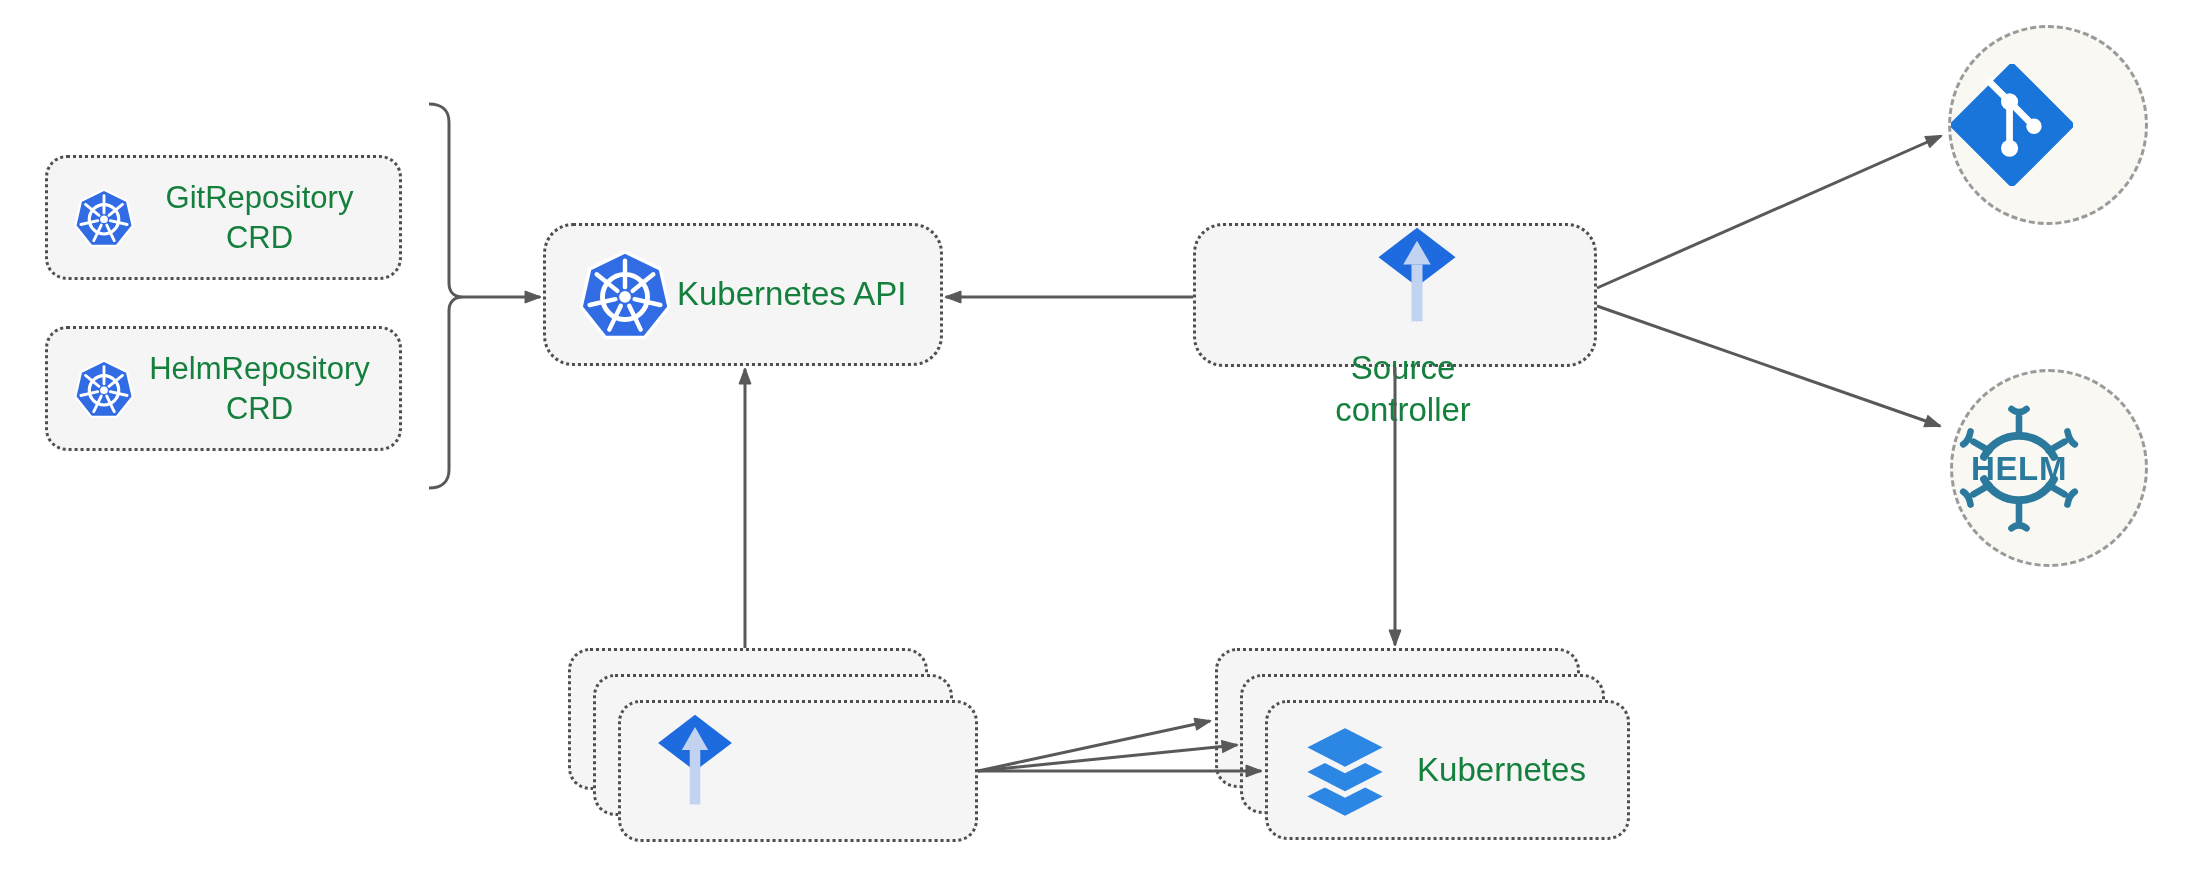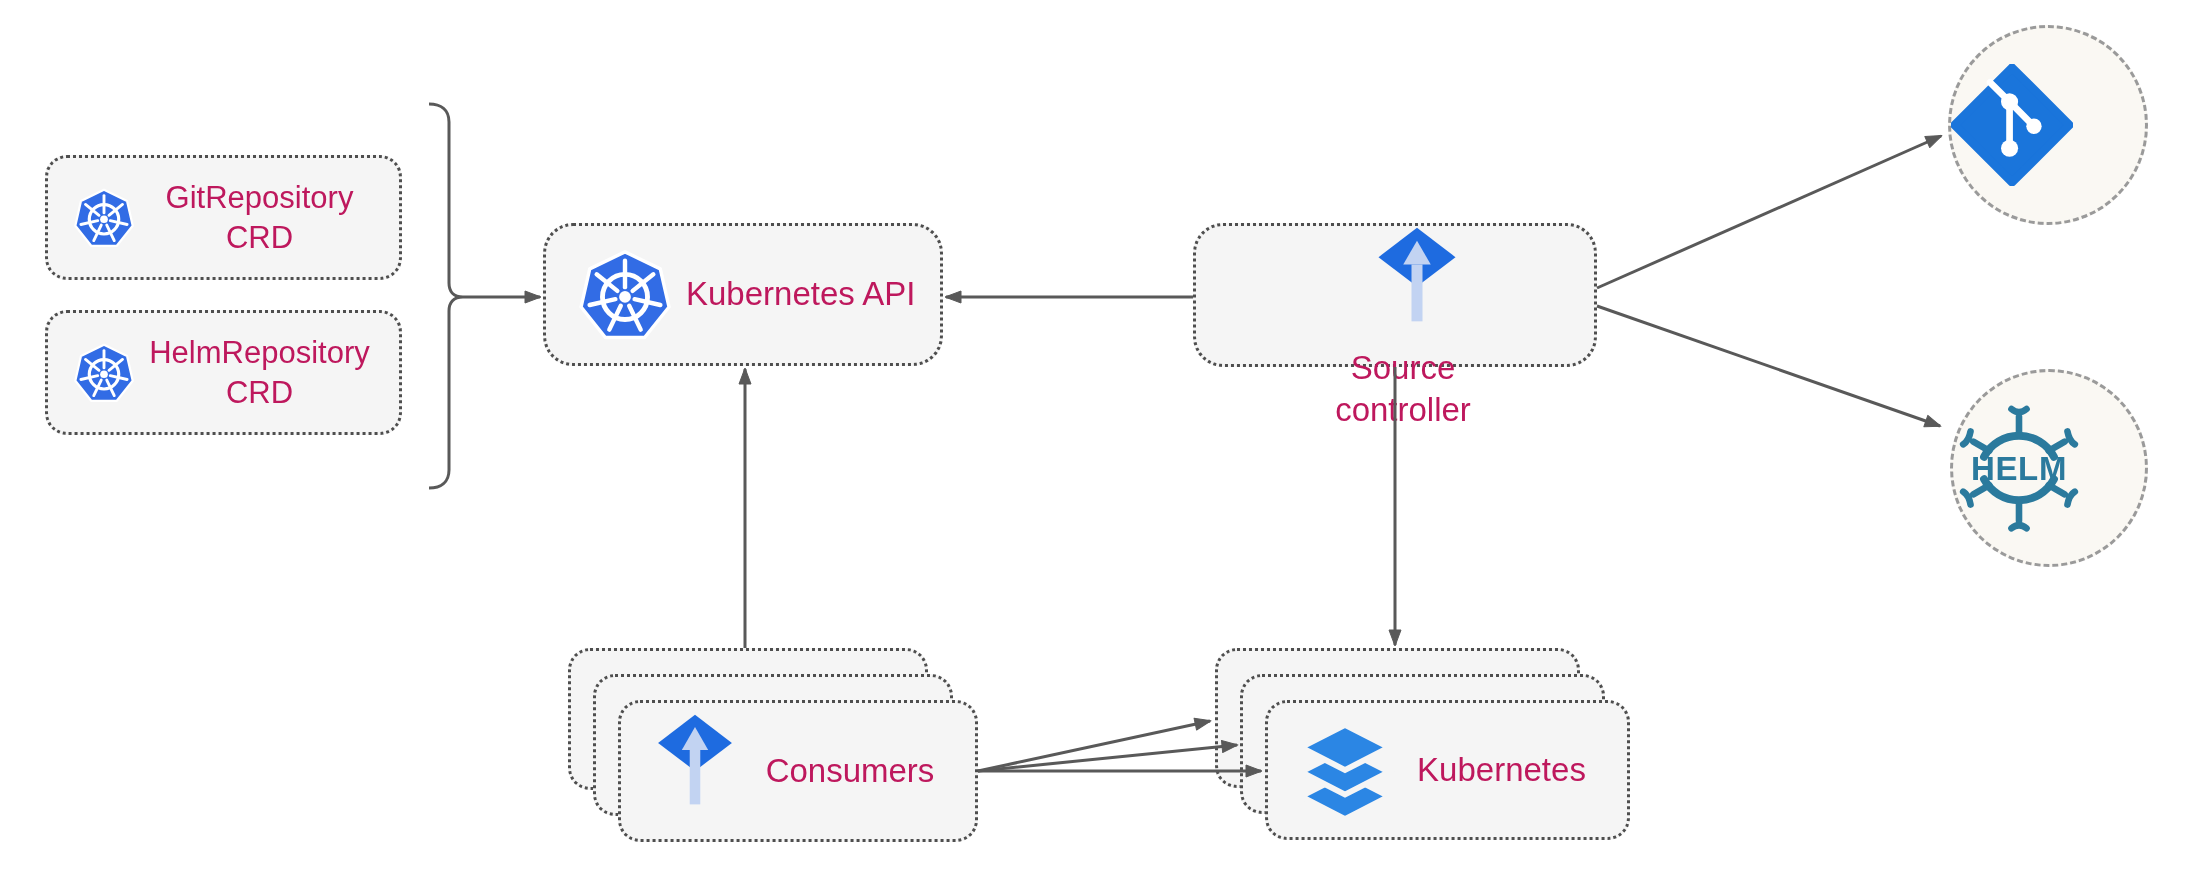--- a/index.html
+++ b/index.html
@@ -21,28 +21,28 @@
     align-items:center;
   }
   .rounded22{border-radius:22px;}
   .rounded30{border-radius:30px;}
   .ghost{z-index:1;}
   .front{z-index:2;}
   .node-label{
     white-space:pre-line;
     text-align:center;
     line-height:1.28;
-    color:#be185d;
+    color:#15803d;
   }
   .crd-box{left:45px;width:357px;height:125px;padding:0 16px 0 24px;}
   .crd-box .node-label{flex:1;font-size:31px;}
   .crd-icon{width:64px;height:64px;flex:none;}
 
   .api-box{left:543px;top:223px;width:400px;height:143px;padding-left:30px;}
-  .api-box .node-label{font-size:33px;margin-left:12px;}
+  .api-box .node-label{font-size:33px;margin-left:3px;}
   .api-icon{width:98px;height:98px;flex:none;}
 
   .src-box{left:1193px;top:223px;width:404px;height:144px;padding-left:44px;flex-direction:column;}
   .src-box .node-label{flex:1;font-size:33px;padding-right:28px;}
   .flux-icon{width:92px;height:121px;flex:none;}
 
   .consumers-front{left:618px;top:700px;width:360px;height:142px;padding-left:30px;}
   .consumers-front .node-label{flex:1;font-size:33px;padding-right:14px;}
   .consumers-flux-icon{width:88px;height:116px;flex:none;}
 
@@ -121,21 +121,21 @@
 <div class="canvas">
 
   <div class="node rounded22 crd-box front" style="top:155px;">
     <svg class="crd-icon">
         <use href="#sym-k8s"></use>
       </svg>
     <span class="node-label">GitRepository
 CRD</span>
   </div>
 
-  <div class="node rounded22 crd-box front" style="top:310px;">
+  <div class="node rounded22 crd-box front" style="top:326px;">
     <svg class="crd-icon">
         <use href="#sym-k8s"></use>
       </svg>
     <span class="node-label">HelmRepository
 CRD</span>
   </div>
 
   <div class="node rounded30 api-box front">
     <svg class="api-icon">
         <use href="#sym-k8s"></use>
@@ -150,21 +150,20 @@
     <span class="node-label">Source
 controller</span>
   </div>
 
   <div class="node rounded22 ghost" style="left:568px;top:648px;width:360px;height:142px;"></div>
   <div class="node rounded22 ghost" style="left:593px;top:674px;width:360px;height:142px;"></div>
   <div class="node rounded22 consumers-front front">
     <svg class="consumers-flux-icon">
         <use href="#sym-flux"></use>
       </svg>
-    <span class="node-label">Consumers</span>
   </div>
 
   <div class="node rounded22 ghost" style="left:1215px;top:648px;width:365px;height:140px;"></div>
   <div class="node rounded22 ghost" style="left:1240px;top:674px;width:365px;height:140px;"></div>
   <div class="node rounded22 artifacts-front front">
     <svg class="layers-icon">
         <use href="#sym-layers"></use>
       </svg>
     <span class="node-label">Kubernetes</span>
   </div>

